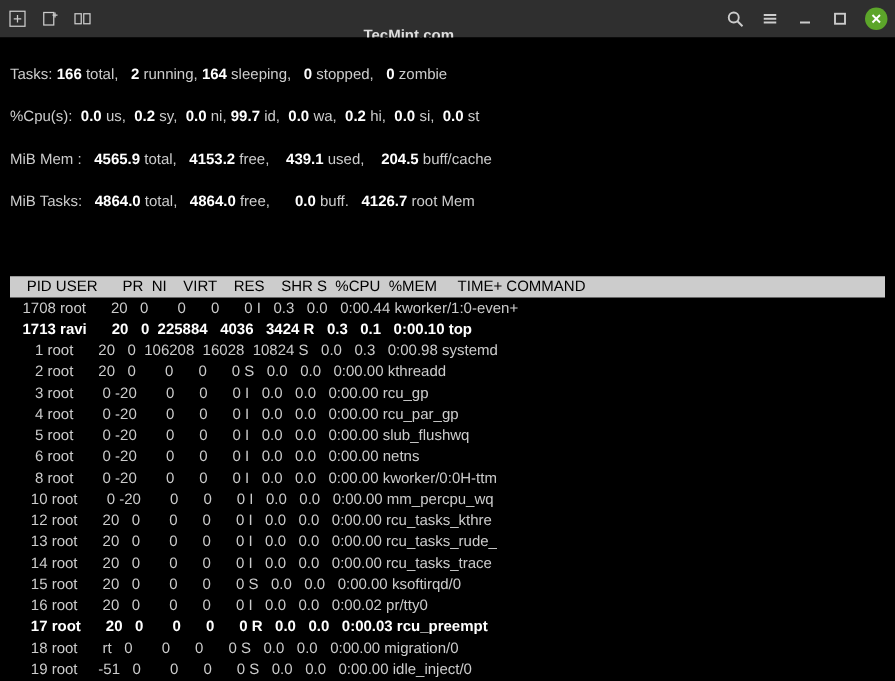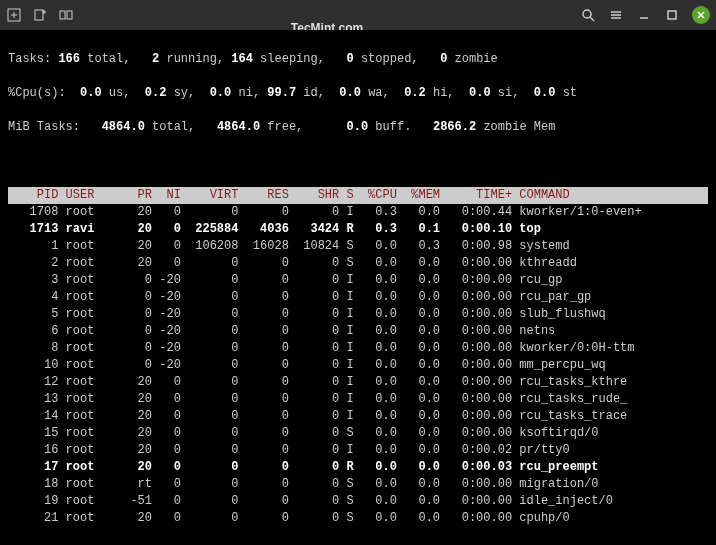--- a/index.html
+++ b/index.html
@@ -3,23 +3,23 @@
 <meta charset="utf-8">
 <style>
   html,body{margin:0;padding:0;background:#333;font-family:sans-serif;}
   .window{width:716px;height:545px;background:#000;position:relative;box-sizing:border-box;}
   .titlebar{height:30px;background:#2f2f2f;display:flex;align-items:center;color:#ccc;font-size:12px;padding:0 6px;}
   .tb-left{display:flex;gap:10px;align-items:center;}
   .tb-center{flex:1;text-align:center;font-weight:bold;color:#ddd;margin-top:26px;}
   .tb-right{display:flex;gap:12px;align-items:center;}
   .tb-icon{width:16px;height:16px;display:flex;align-items:center;justify-content:center;color:#ccc;cursor:pointer;}
   .close-btn{width:18px;height:18px;border-radius:50%;background:#5ca52a;display:flex;align-items:center;justify-content:center;color:#fff;font-size:10px;cursor:pointer;}
-  .term{position:absolute;top:30px;left:0;right:0;bottom:0;background:#000;color:#ccc;font-family:Liberation Mono, monospace;font-size:12px;line-height:17px;padding:4px 8px 0 8px;box-sizing:border-box;white-space:pre;overflow:hidden;}
+  .term{position:absolute;top:30px;left:0;right:0;bottom:0;background:#000;color:#ccc;font-family:Liberation Sans, sans-serif;font-size:12px;line-height:17px;padding:4px 8px 0 8px;box-sizing:border-box;white-space:pre;overflow:hidden;}
   .bold{font-weight:bold;color:#fff;}
-  .inv{background:#ccc;color:#7f1d1d;}
+  .inv{background:#ccc;color:#000000;}
 </style>
 </head>
 <body>
 
 <div class="window">
 
   <div class="titlebar">
     <div class="tb-left">
       <span class="tb-icon">
         <svg width="14" height="14" viewBox="0 0 14 14">
@@ -72,19 +72,20 @@
             <line x1="2" y1="2" x2="8" y2="8" stroke="#fff" stroke-width="1.5"></line>
             <line x1="8" y1="2" x2="2" y2="8" stroke="#fff" stroke-width="1.5"></line>
           </svg>
       </span>
     </div>
   </div>
 
   <div class="term">
 <div><span>Tasks:</span> <span class="bold">166</span> <span>total,</span>   <span class="bold">2</span> <span>running,</span> <span class="bold">164</span> <span>sleeping,</span>   <span class="bold">0</span> <span>stopped,</span>   <span class="bold">0</span> <span>zombie</span></div>
 <div><span>%Cpu(s):</span>  <span class="bold">0.0</span> <span>us,</span>  <span class="bold">0.2</span> <span>sy,</span>  <span class="bold">0.0</span> <span>ni,</span> <span class="bold">99.7</span> <span>id,</span>  <span class="bold">0.0</span> <span>wa,</span>  <span class="bold">0.2</span> <span>hi,</span>  <span class="bold">0.0</span> <span>si,</span>  <span class="bold">0.0</span> <span>st</span></div>
-<div><span>MiB Tasks:</span>   <span class="bold">4864.0</span> <span>total,</span>   <span class="bold">4864.0</span> <span>free,</span>      <span class="bold">0.0</span> <span>buff.</span>   <span class="bold">2866.2</span> <span>zombie Mem</span></div>
+<div><span>MiB Mem :</span>   <span class="bold">4565.9</span> <span>total,</span>   <span class="bold">4153.2</span> <span>free,</span>    <span class="bold">439.1</span> <span>used,</span>    <span class="bold">204.5</span> <span>buff/cache</span></div>
+<div><span>MiB Tasks:</span>   <span class="bold">4864.0</span> <span>total,</span>   <span class="bold">4864.0</span> <span>free,</span>      <span class="bold">0.0</span> <span>buff.</span>   <span class="bold">4126.7</span> <span>root Mem</span></div>
 <div>&nbsp;</div>
 <div id="proc-table"><div class="inv" style="padding-right:100px;">    PID USER      PR  NI    VIRT    RES    SHR S  %CPU  %MEM     TIME+ COMMAND   </div><div class="">   1708 root      20   0       0      0      0 I   0.3   0.0   0:00.44 kworker/1:0-even+</div><div class="bold">   1713 ravi      20   0  225884   4036   3424 R   0.3   0.1   0:00.10 top</div><div class="">      1 root      20   0  106208  16028  10824 S   0.0   0.3   0:00.98 systemd</div><div class="">      2 root      20   0       0      0      0 S   0.0   0.0   0:00.00 kthreadd</div><div class="">      3 root       0 -20       0      0      0 I   0.0   0.0   0:00.00 rcu_gp</div><div class="">      4 root       0 -20       0      0      0 I   0.0   0.0   0:00.00 rcu_par_gp</div><div class="">      5 root       0 -20       0      0      0 I   0.0   0.0   0:00.00 slub_flushwq</div><div class="">      6 root       0 -20       0      0      0 I   0.0   0.0   0:00.00 netns</div><div class="">      8 root       0 -20       0      0      0 I   0.0   0.0   0:00.00 kworker/0:0H-ttm</div><div class="">     10 root       0 -20       0      0      0 I   0.0   0.0   0:00.00 mm_percpu_wq</div><div class="">     12 root      20   0       0      0      0 I   0.0   0.0   0:00.00 rcu_tasks_kthre</div><div class="">     13 root      20   0       0      0      0 I   0.0   0.0   0:00.00 rcu_tasks_rude_</div><div class="">     14 root      20   0       0      0      0 I   0.0   0.0   0:00.00 rcu_tasks_trace</div><div class="">     15 root      20   0       0      0      0 S   0.0   0.0   0:00.00 ksoftirqd/0</div><div class="">     16 root      20   0       0      0      0 I   0.0   0.0   0:00.02 pr/tty0</div><div class="bold">     17 root      20   0       0      0      0 R   0.0   0.0   0:00.03 rcu_preempt</div><div class="">     18 root      rt   0       0      0      0 S   0.0   0.0   0:00.00 migration/0</div><div class="">     19 root     -51   0       0      0      0 S   0.0   0.0   0:00.00 idle_inject/0</div><div class="">     21 root      20   0       0      0      0 S   0.0   0.0   0:00.00 cpuhp/0</div></div>
 
   </div>
 
 </div>
 
 </body></html>

